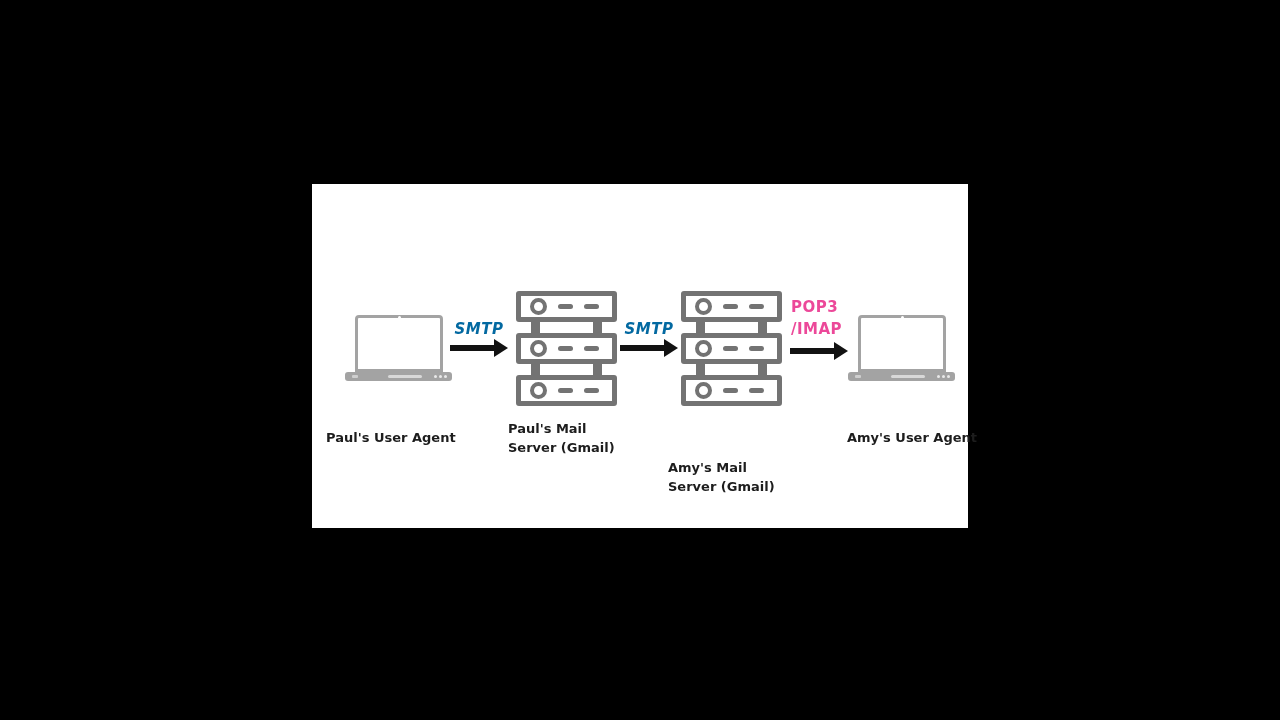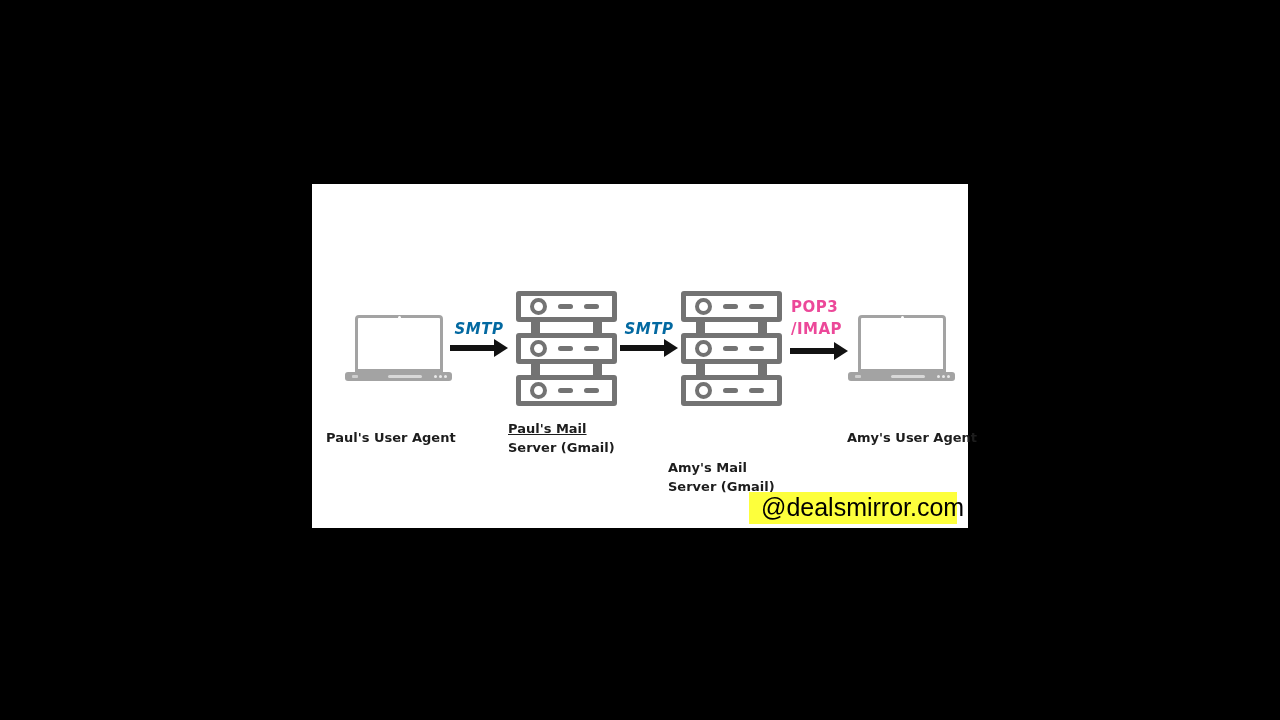--- a/index.html
+++ b/index.html
@@ -186,26 +186,25 @@
           <i></i>
           <i></i>
           <i></i>
         </span>
     </div>
   </div>
 
   <div class="node-label" style="left:14px; top:244px;">Paul's User Agent</div>
 
   <div class="node-label" style="left:196px; top:235px;">
-    <span style="display:block;text-decoration:underline;">Paul's Mail</span>
+    <span style="display:block;">Paul's Mail</span>
     <span style="display:block;">Server (Gmail)</span>
   </div>
 
   <div class="node-label" style="left:356px; top:235px;">
     <span style="display:block;margin-top:39px;">Amy's Mail</span>
     <span style="display:block;">Server (Gmail)</span>
   </div>
 
   <div class="node-label" style="left:535px; top:244px;">Amy's User Agent</div>
 
-  <div class="watermark">@dealsmirror.com</div>
 
 </div>
 
 </body></html>

